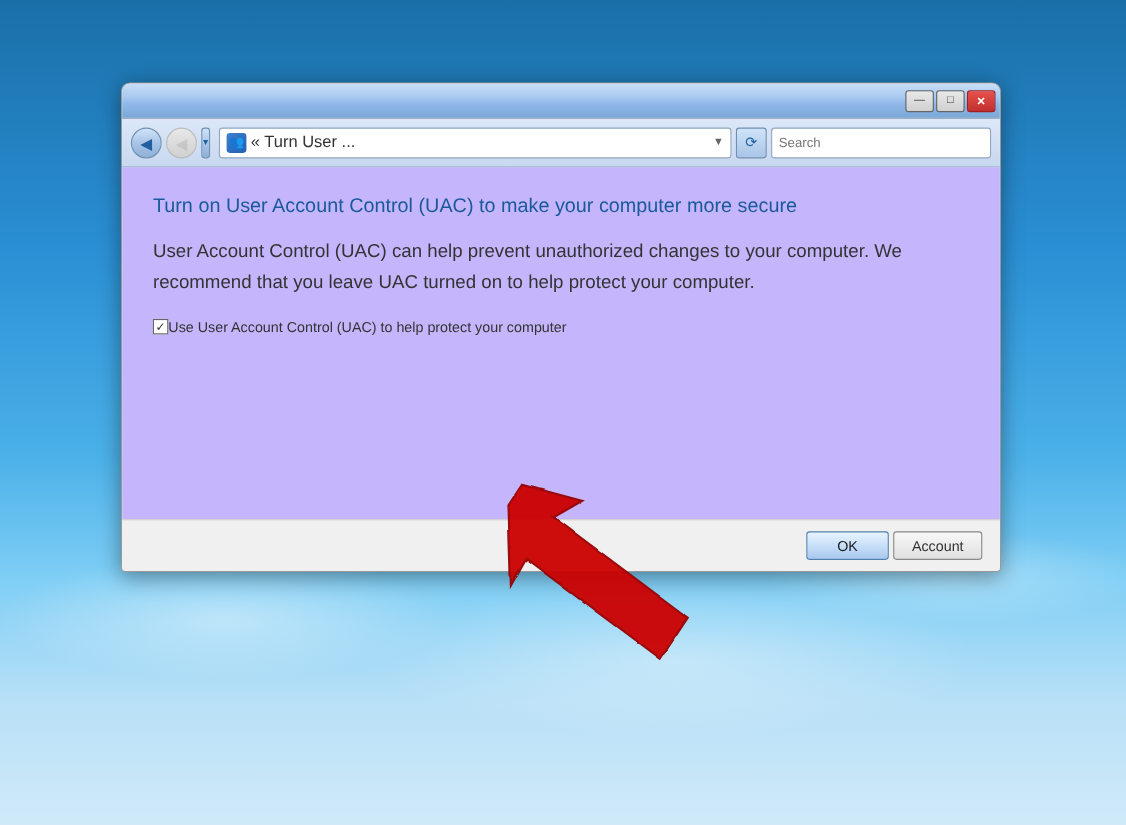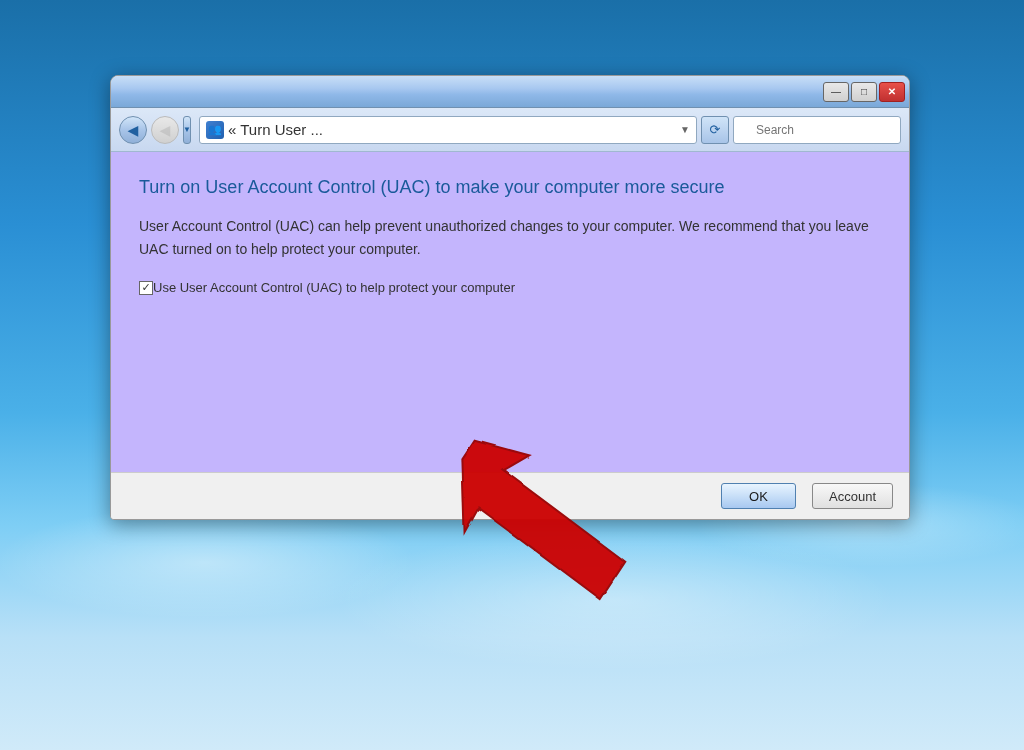--- a/index.html
+++ b/index.html
@@ -161,28 +161,28 @@
       background: linear-gradient(180deg, #d0e4f8 0%, #a8c4e8 100%);
       cursor: pointer;
       display: flex;
       align-items: center;
       justify-content: center;
       color: #2060a0;
       font-size: 13px;
     }
 
     .search-bar {
-      width: 168px;
+      width: 200px;
       height: 28px;
       background: white;
       border: 1px solid #90a8c0;
       border-radius: 3px;
       display: flex;
       align-items: center;
-      padding: 0 22px;
+      padding: 0 6px;
       gap: 4px;
     }
 
     .search-input {
       border: none;
       outline: none;
       font-size: 12px;
       color: #888;
       background: transparent;
       flex: 1;
@@ -197,21 +197,21 @@
 
     .main-heading {
       font-size: 18px;
       color: #1a5a9a;
       font-weight: normal;
       margin-bottom: 16px;
       line-height: 1.3;
     }
 
     .description {
-      font-size: 14px;
+      font-size: 17px;
       color: #333;
       line-height: 1.6;
       margin-bottom: 20px;
     }
 
     .checkbox-row {
       display: flex;
       align-items: center;
       gap: 0;
       margin-bottom: 24px;
@@ -240,21 +240,21 @@
       color: #333;
     }
 
     
     .action-bar {
       background: #f0f0f0;
       border-top: 1px solid #ccc;
       padding: 10px 16px;
       display: flex;
       justify-content: flex-end;
-      gap: 16px;
+      gap: 4px;
       align-items: center;
     }
 
     .action-btn {
       min-width: 75px;
       height: 26px;
       padding: 0 16px;
       border: 1px solid #888;
       border-radius: 3px;
       background: linear-gradient(180deg, #f8f8f8 0%, #e0e0e0 100%);

